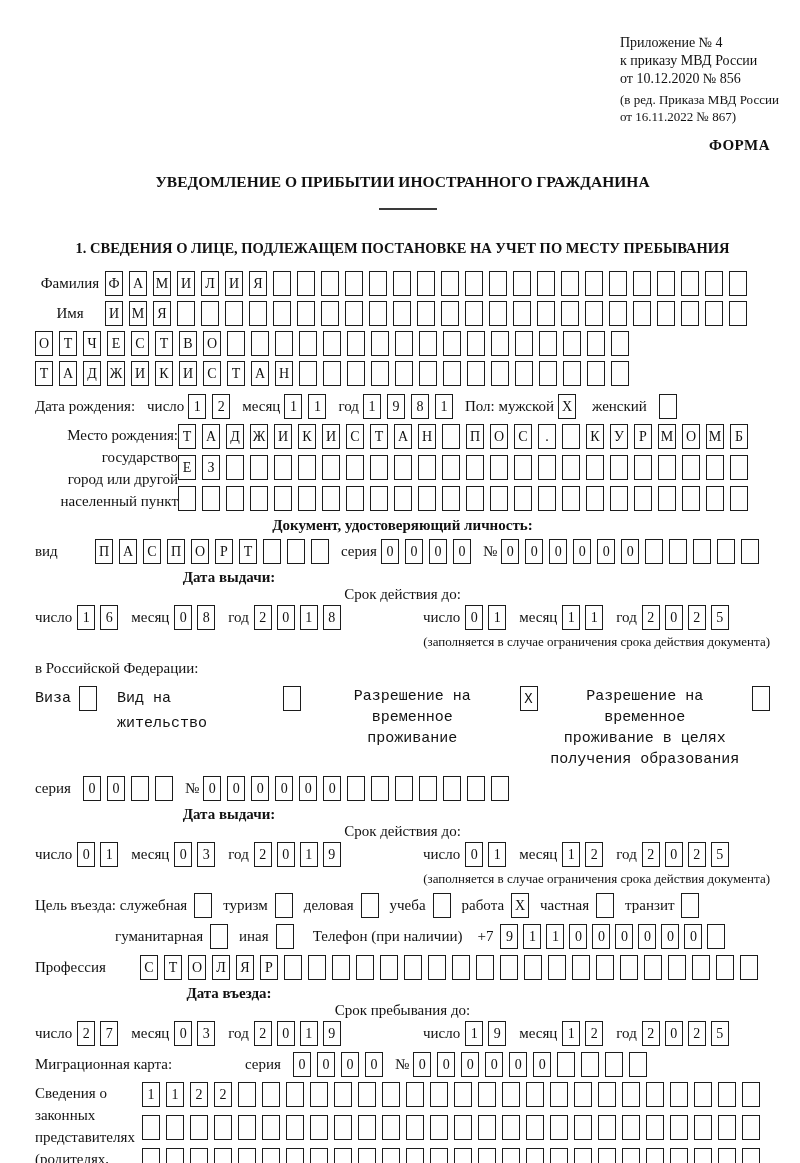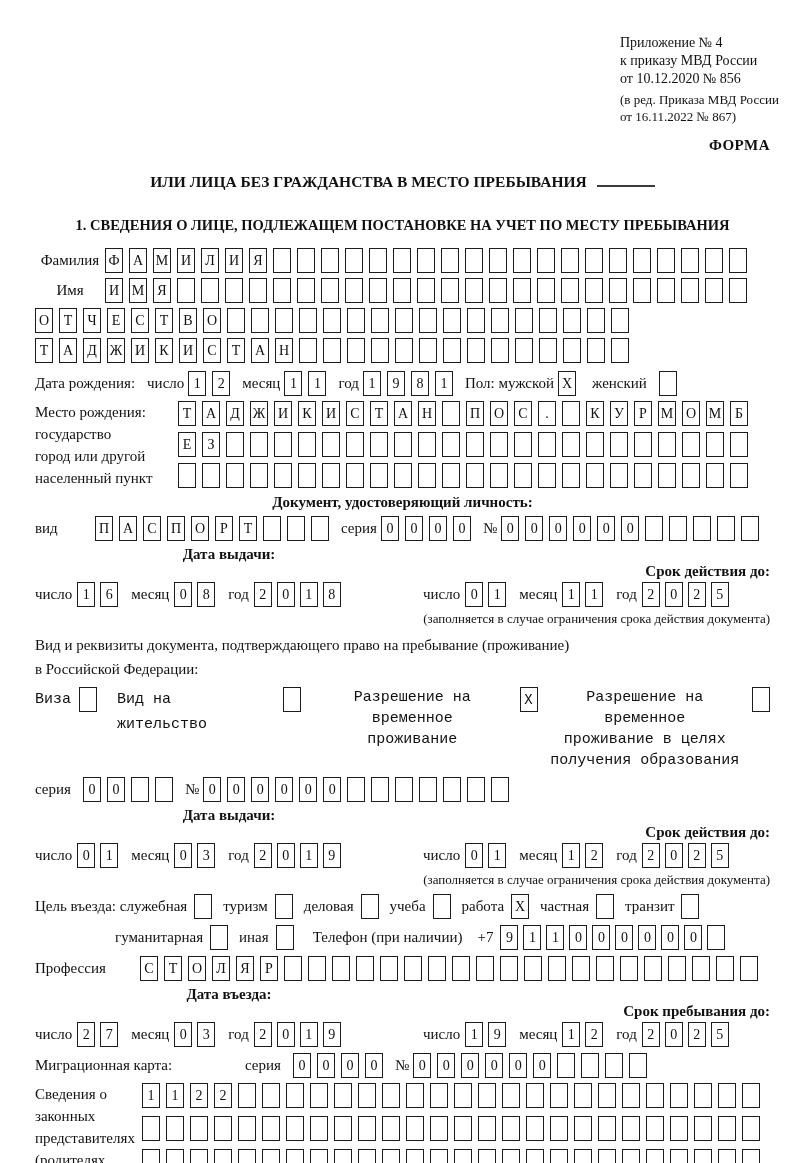--- a/index.html
+++ b/index.html
@@ -31,21 +31,21 @@
   .lbl2{line-height:17px;padding-top:3px;}
   .w70{width:70px;min-width:70px;text-align:center;}
   .w118{width:118px;min-width:118px;}
   .w143{width:143px;min-width:143px;}
   .w105{width:105px;min-width:105px;}
   .mid{display:flex;align-items:center;gap:4px;}
   .gap8{margin-left:8px;} .gap12{margin-left:12px;} .gap20{margin-left:20px;}
   .bold{font-weight:bold;}
   .date-heads{display:flex;margin-top:3px;flex-direction:column;}
   .dh-left{width:388px;text-align:center;font-weight:bold;}
-  .dh-right{flex:1;text-align:right;font-weight:bold;}
+  .dh-right{flex:1;text-align:center;font-weight:normal;}
   .date-row{display:flex;align-items:center;margin-top:2px;margin-bottom:4px;}
   .dgrp{display:flex;align-items:center;gap:5px;}
   .dgrp .cells{gap:5px;}
   .dg-left{width:388px;}
   .note{font-size:13px;text-align:right;margin-bottom:6px;margin-top:1px;}
   .intro{line-height:24px;}
   .opt-pair{display:flex;align-items:flex-start;gap:8px;font-family:Liberation Mono, monospace;}
   .opt-label-multi{text-align:center;line-height:21px;}
   .purpose-row{display:flex;align-items:center;gap:11px;margin-bottom:6px;flex-wrap:nowrap;}
   .pair{display:flex;align-items:center;gap:7px;white-space:nowrap;}
@@ -60,21 +60,22 @@
     <div>к приказу МВД России</div>
     <div>от 10.12.2020 № 856</div>
     <div class="hdr-edit">
       <div>(в ред. Приказа МВД России</div>
       <div>от 16.11.2022 № 867)</div>
     </div>
   </div>
   <div class="forma">ФОРМА</div>
 
   <div class="title">
-    <div><span>ИЛИ ЛИЦА БЕЗ ГРАЖДАНСТВА В МЕСТО ПРЕБЫВАНИЯ</span><span class="title-underline"></span></div>
+    <div>УВЕДОМЛЕНИЕ О ПРИБЫТИИ ИНОСТРАННОГО ГРАЖДАНИНА</div>
+    <div><span class="title-underline"></span></div>
   </div>
 
   <div class="sec-head">1. СВЕДЕНИЯ О ЛИЦЕ, ПОДЛЕЖАЩЕМ ПОСТАНОВКЕ НА УЧЕТ ПО МЕСТУ ПРЕБЫВАНИЯ</div>
 
   <div class="row">
     <div class="lbl w70">Фамилия</div>
     <div class="cells">
         <span class="cell">Ф</span>
         <span class="cell">А</span>
         <span class="cell">М</span>
@@ -218,21 +219,21 @@
           <span class="cell">8</span>
           <span class="cell">1</span>
         </span>
       <span class="lbl gap8">Пол: мужской</span>
       <span class="cell">X</span>
       <span class="lbl gap12">женский</span>
       <span class="cell gap8"></span>
     </div>
   </div>
 
-  <div class="row" style="margin-top:4px;">
+  <div class="row" style="margin-top:4px;text-align:right;">
     <div class="w143" style="line-height:22px;">
       <div>Место рождения:</div>
       <div>государство</div>
       <div>город или другой</div>
       <div>населенный пункт</div>
     </div>
     <div class="cells-v">
       <div class="cells">
           <span class="cell">Т</span>
           <span class="cell">А</span>
@@ -394,21 +395,20 @@
       <span class="cells">
           <span class="cell">2</span>
           <span class="cell">0</span>
           <span class="cell">2</span>
           <span class="cell">5</span>
         </span>
     </div>
   </div>
   <div class="note">(заполняется в случае ограничения срока действия документа)</div>
 
-  <div class="intro">Вид и реквизиты документа, подтверждающего право на пребывание (проживание)</div>
   <div class="intro">в Российской Федерации:</div>
 
   <div class="row" style="margin-top:6px;">
     <div class="opt-pair">
       <span class="lbl">Виза</span>
       <span class="cell"></span>
     </div>
     <div class="opt-pair gap20">
       <span class="lbl">Вид на жительство</span>
       <span class="cell gap12"></span>

